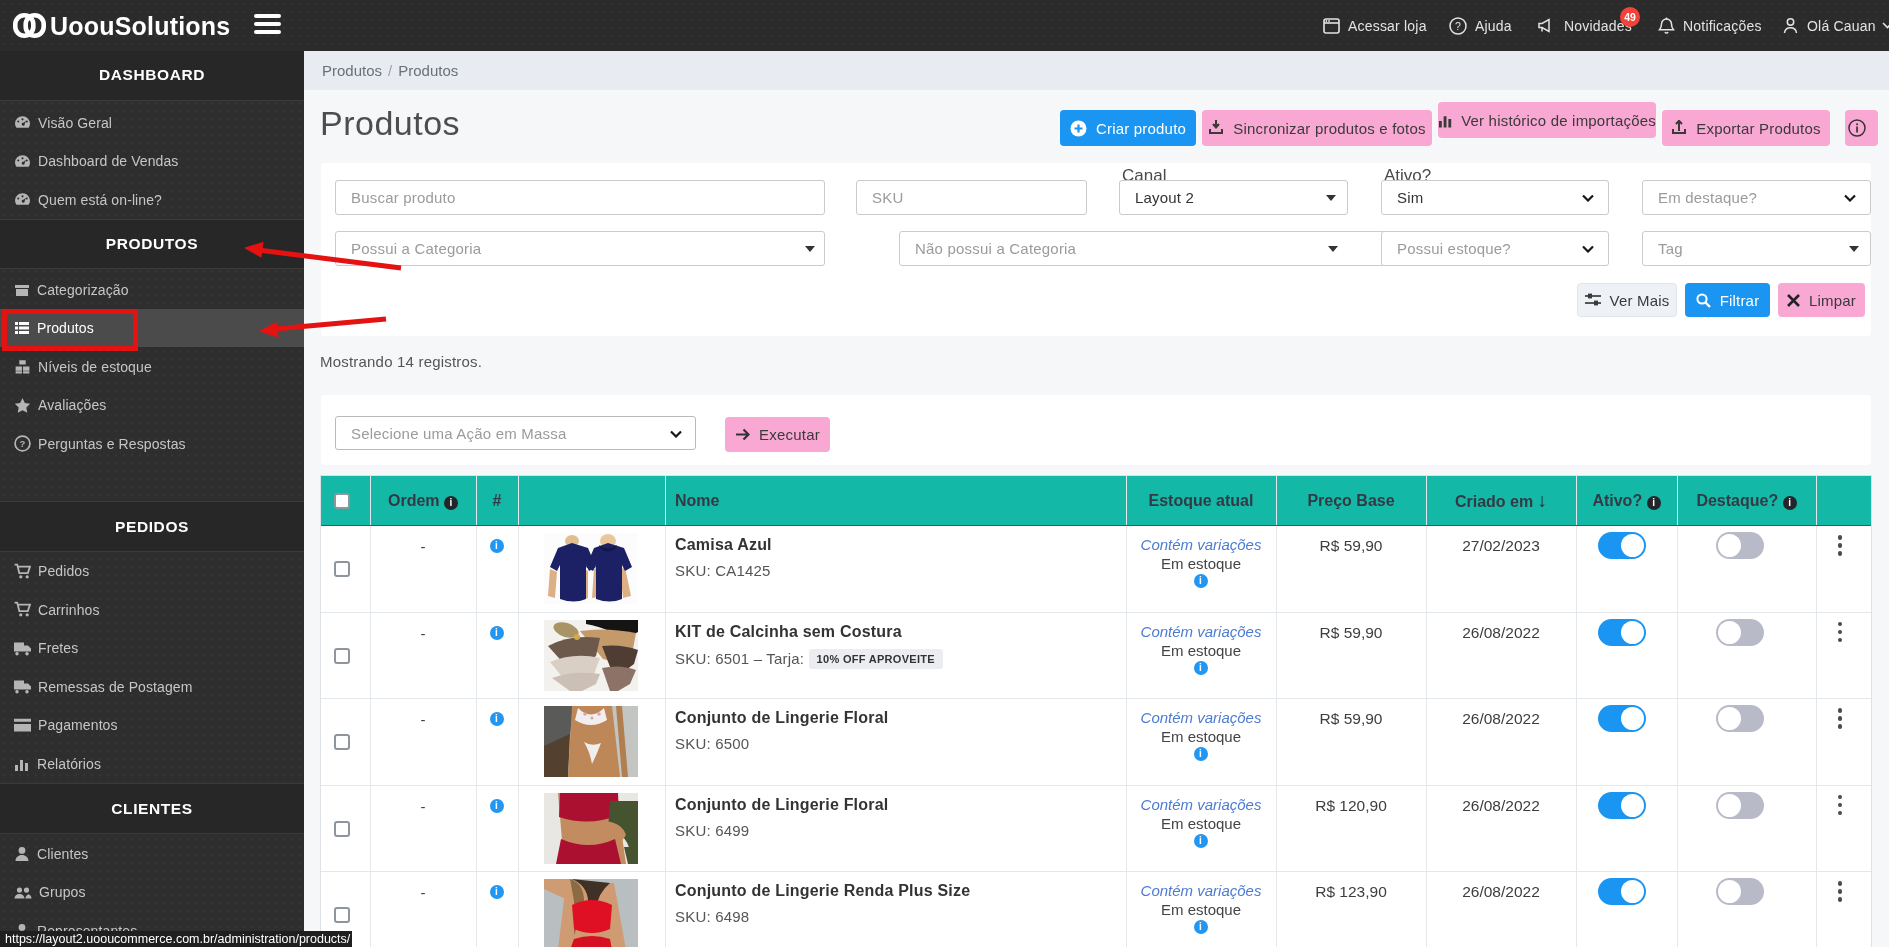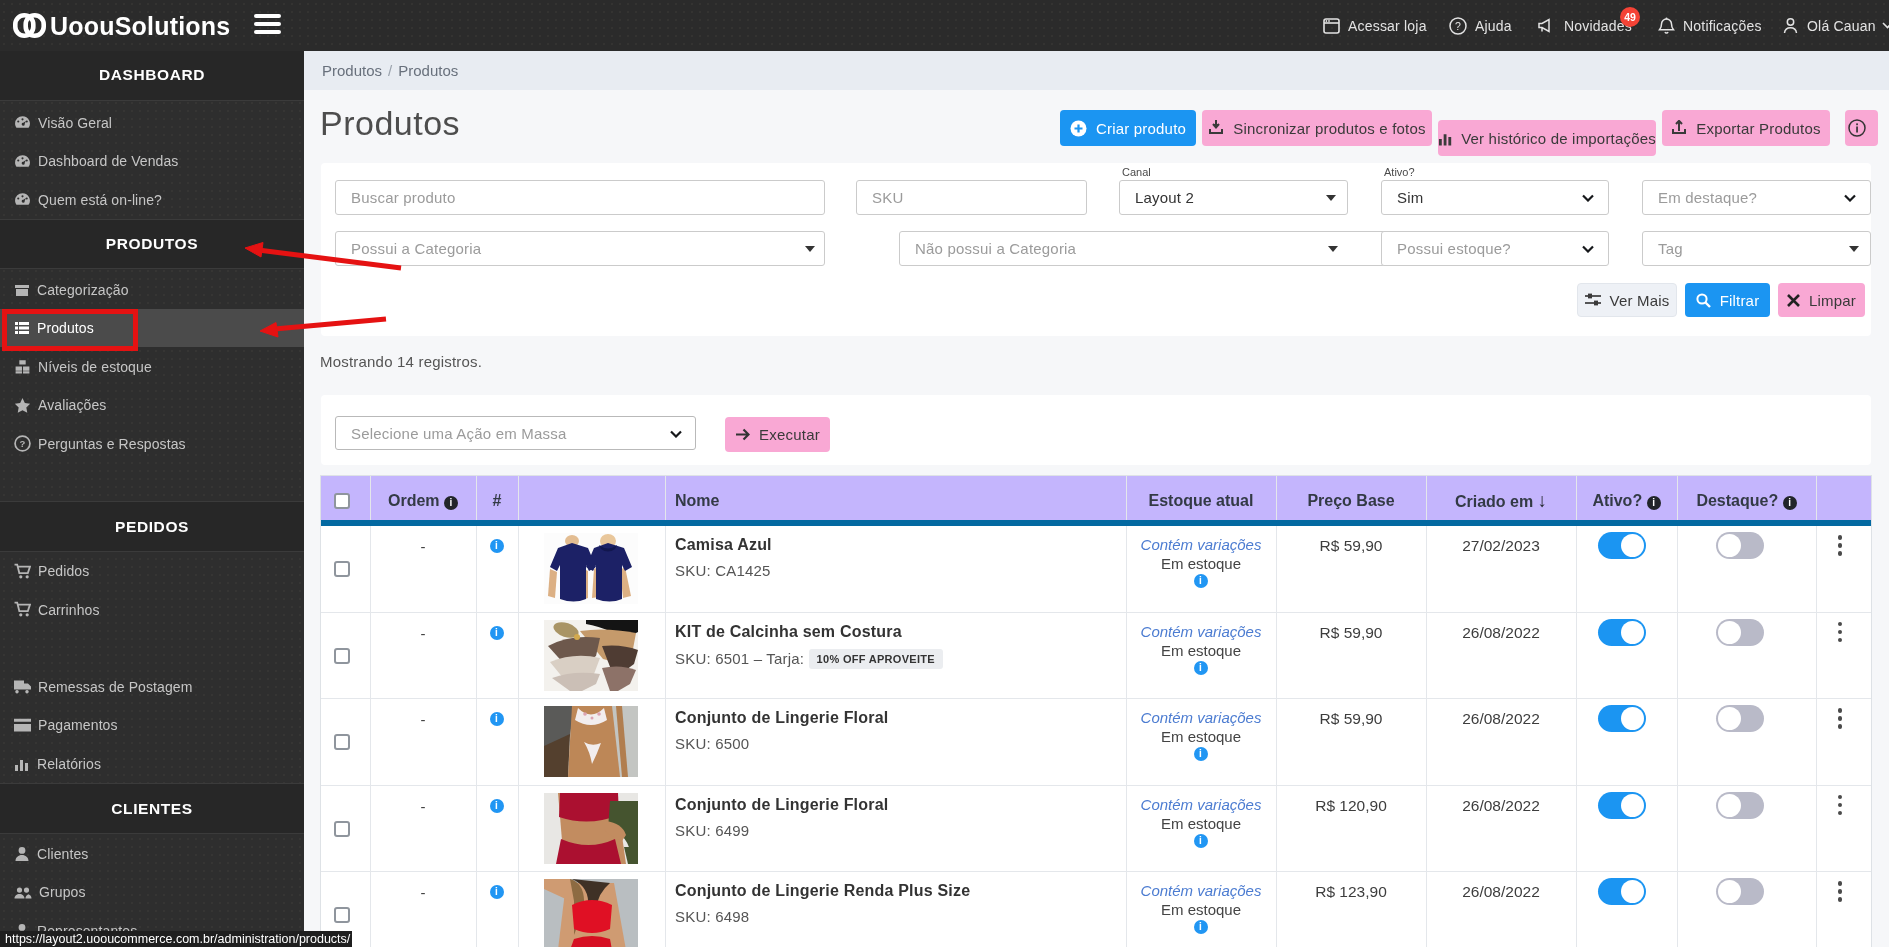--- a/index.html
+++ b/index.html
@@ -34,27 +34,27 @@
 
   .btn { position:absolute; height:36px; border-radius:4px; font-size:15px; display:flex; align-items:center; justify-content:center; letter-spacing:0.2px; white-space:nowrap; }
   .btn-blue { background:#1b95f2; color:#fff; }
   .btn-gray { background:#f9a8d4; color:#3a3a3a; }
   .btn svg { margin-right:9px; }
 
   .card { position:absolute; background:#fff; border-radius:4px; }
 
   .inp { position:absolute; height:35px; background:#fff; border:1px solid #cbcbcb; border-radius:3px; font-size:15px; color:#9b9b9b; display:flex; align-items:center; padding-left:15px; letter-spacing:0.2px; }
   .inp.dark { color:#333; }
-  .flabel { position:absolute; font-size:11px; color:#4a4a4a; }
+  .flabel { position:absolute; font-size:17px; color:#4a4a4a; }
   .tri { position:absolute; width:0; height:0; border-left:5px solid transparent; border-right:5px solid transparent; border-top:6px solid #333; }
   .chev { position:absolute; width:12px; height:8px; }
 
   
   #tablewrap { position:absolute; left:15.5px; top:385px; width:1552px; background:#fff; border:1px solid #dee2e6; border-bottom:none; }
-  .thead { position:relative; height:50px; background:#c4b5fd; border-bottom:6px solid #0369a1; font-weight:700; font-size:16px; color:#333a45; }
+  .thead { position:relative; height:50px; background:#14b8a6; border-bottom:1px solid #0369a1; font-weight:700; font-size:16px; color:#333a45; }
   .trow { position:relative; height:86.5px; border-bottom:1px solid #e4e7eb; background:#fff; }
   .cell-line { position:absolute; top:0; bottom:0; width:1px; background:#e4e7eb; }
   .cb { position:absolute; width:16px; height:16px; border:2px solid #8f959d; border-radius:3px; background:#fff; }
   .toggle { position:absolute; width:48px; height:27px; border-radius:14px; }
   .toggle .knob { position:absolute; top:2px; width:23px; height:23px; background:#fff; border-radius:50%; }
   .t-on { background:#1b95f2; } .t-on .knob { right:2px; }
   .t-off { background:#b9bac8; } .t-off .knob { left:2px; }
   .dots3 { position:absolute; width:4px; }
   .dots3 div { width:4.5px; height:4.5px; background:#4a4a4a; border-radius:50%; margin-bottom:3.5px; }
   .iinfo { display:inline-block; width:14px; height:14px; border-radius:50%; background:#2196f3; color:#fff; font-size:10px; font-weight:700; text-align:center; line-height:14px; font-style:normal; }
@@ -156,20 +156,23 @@
   <div class="sitem" style="top:501px"><svg width="17" height="17" viewBox="0 0 16 16">
         <path fill="none" stroke="#b5b5b5" stroke-width="1.7" d="M0.5 1.5h2.5l2 8h8l2-6H4"></path>
         <circle cx="6.4" cy="13" r="1.5" fill="#b5b5b5"></circle>
         <circle cx="12.4" cy="13" r="1.5" fill="#b5b5b5"></circle>
       </svg>Pedidos</div>
   <div class="sitem" style="top:539.5px"><svg width="17" height="17" viewBox="0 0 16 16">
         <path fill="none" stroke="#b5b5b5" stroke-width="1.7" d="M0.5 1.5h2.5l2 8h8l2-6H4"></path>
         <circle cx="6.4" cy="13" r="1.5" fill="#b5b5b5"></circle>
         <circle cx="12.4" cy="13" r="1.5" fill="#b5b5b5"></circle>
       </svg>Carrinhos</div>
+  <div class="sitem" style="top:578px"><svg width="17" height="15" viewBox="0 0 17 14">
+        <path fill="#b5b5b5" d="M0 1h10v9H0zM10 4h4l3 3v3h-7zM3 10.5a1.7 1.7 0 1 1-.01 0zm10 0a1.7 1.7 0 1 1-.01 0z"></path>
+      </svg>Fretes</div>
   <div class="sitem" style="top:655px"><svg width="17" height="14" viewBox="0 0 16 12">
         <path fill="#b5b5b5" d="M0 0h16v3H0zM0 5h16v7H0z"></path>
       </svg>Pagamentos</div>
   <div class="sitem" style="top:616.5px"><svg width="17" height="15" viewBox="0 0 17 14">
         <path fill="#b5b5b5" d="M0 1h10v9H0zM10 4h4l3 3v3h-7zM3 10.5a1.7 1.7 0 1 1-.01 0zm10 0a1.7 1.7 0 1 1-.01 0z"></path>
       </svg>Remessas de Postagem</div>
   <div class="sitem" style="top:693.5px"><svg width="16" height="16" viewBox="0 0 16 16">
         <path fill="#b5b5b5" d="M1 9h3v6H1zM6 4h3v11H6zM11 7h3v8h-3z"></path>
       </svg>Relatórios</div>
 
@@ -195,21 +198,21 @@
         <circle cx="8.5" cy="8.5" r="8" fill="#fff"></circle>
         <path stroke="#1b95f2" stroke-width="2.2" d="M8.5 4.5v8M4.5 8.5h8"></path>
       </svg>
     Criar produto</div>
   <div class="btn btn-gray" style="left:898px; top:20px; width:230px;">
     <svg width="16" height="16" viewBox="0 0 16 16">
         <path fill="#3a3a3a" d="M8 0v7M5 4l3 3.5L11 4" stroke="#3a3a3a" stroke-width="2"></path>
         <path fill="#3a3a3a" d="M1 9v5h14V9h-2v3H3V9z"></path>
       </svg>
     Sincronizar produtos e fotos</div>
-  <div class="btn btn-gray" style="left:1134px; top:30px; width:218px;">
+  <div class="btn btn-gray" style="left:1134px; top:12px; width:218px;">
     <svg width="15" height="15" viewBox="0 0 15 15">
         <path fill="#3a3a3a" d="M1 8h3v7H1zM6 3h3v12H6zM11 6h3v9h-3z"></path>
       </svg>
     Ver histórico de importações</div>
   <div class="btn btn-gray" style="left:1358px; top:20px; width:168px;">
     <svg width="16" height="16" viewBox="0 0 16 16">
         <path stroke="#3a3a3a" stroke-width="2" fill="none" d="M8 11V1M5 4l3-3.2L11 4"></path>
         <path fill="#3a3a3a" d="M1 9v5h14V9h-2v3H3V9z"></path>
       </svg>
     Exportar Produtos</div>

